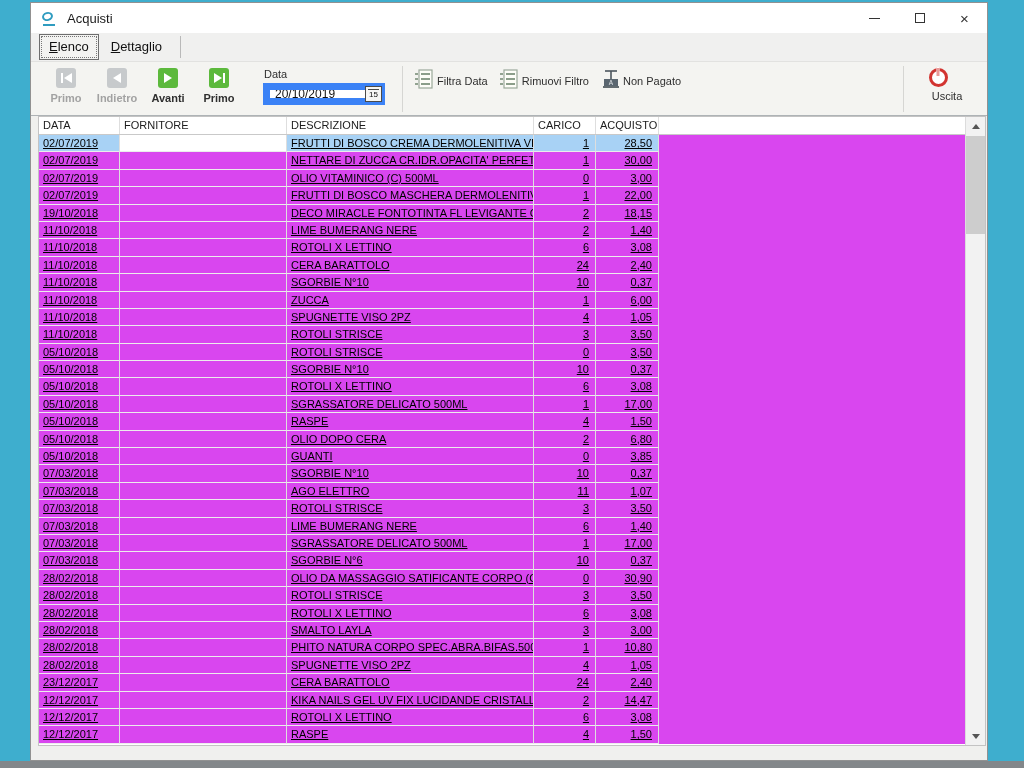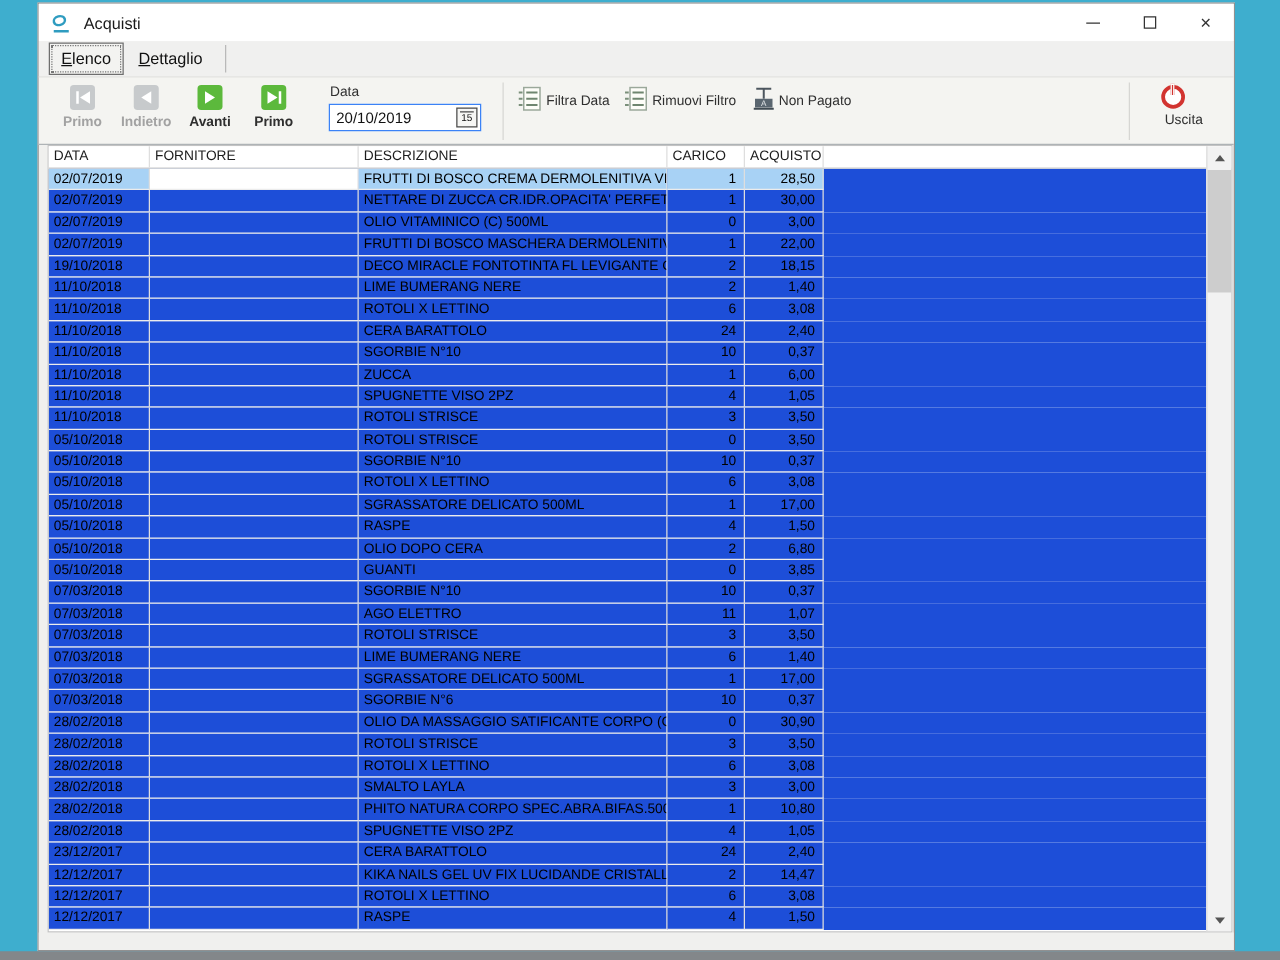--- a/index.html
+++ b/index.html
@@ -46,21 +46,21 @@
            border-left:8px solid #fff; }
   .tri-l { width:0; height:0; border-top:5px solid transparent; border-bottom:5px solid transparent;
            border-right:8px solid #fff; }
   .bar-v { width:2px; height:10px; background:#fff; }
 
   .nav-group { display:flex; margin-left:10px; gap:1px; }
 
   .date-group { position:absolute; left:232px; top:6px; }
   .date-label { font-size:11px; color:#2f2f2f; margin-bottom:3px; margin-left:1px; }
   .date-box { position:relative; width:122px; height:22px; }
-  .date-input { width:122px; height:22px; border:1px solid #3b82f6; background:#fff; font-size:12px;
+  .date-input { width:122px; height:22px; border:7px solid #3b82f6; background:#fff; font-size:12px;
                 padding:0 22px 0 5px; font-family:"Liberation Sans", sans-serif; color:#111; }
   .cal-btn { position:absolute; right:3px; top:3px; width:17px; height:16px; border:1px solid #4a4a4a;
              background:#f6f6f4; font-size:8px; display:flex; align-items:center; justify-content:center;
              color:#111; }
   .cal-btn .cal-top { position:absolute; top:2px; left:2px; right:2px; height:1px; background:#4a4a4a; }
 
   .tb-sep { position:absolute; top:4px; width:1px; height:46px; background:#d6d6d3; }
   .sep-1 { left:371px; }
   .sep-2 { left:872px; }
 
@@ -76,21 +76,21 @@
   .power-ico .stem { position:absolute; left:50%; top:-4px; transform:translateX(-50%); width:3px; height:9px;
                      background:#d23430; border:1px solid #fff; border-bottom:none; }
 
   
   .grid-wrap { margin:0 1px 0 7px; height:630px; background:#ffffff; border:1px solid #c3c3c3;
                position:relative; flex:0 0 auto; }
   .grid-header { display:flex; height:18px; border-bottom:1px solid #c9c9c9; background:#fff; }
   .hcell { font-size:11px; color:#1c1c1c; padding:2px 0 0 4px; border-right:1px solid #dedede;
            overflow:hidden; white-space:nowrap; }
   .grid-body { position:absolute; left:0; top:18px; right:20px; bottom:0; overflow:hidden; }
-  .grid-row { display:flex; height:17.4px; background:#1d4ed8; }
+  .grid-row { display:flex; height:17.4px; background:#d946ef;text-decoration:underline; }
   .cell { font-size:11px; color:#000; line-height:16px; border-right:1px solid #dedede;
           border-bottom:1px solid #ececec; overflow:hidden; white-space:nowrap; padding-left:4px; }
   .c-data { width:81px; }
   .c-forn { width:167px; }
   .c-desc { width:247px; }
   .c-car  { width:62px; text-align:right; padding-right:6px; padding-left:0; }
   .c-acq  { width:63px; text-align:right; padding-right:6px; padding-left:0; }
   .grid-row.selected .cell { background:#a8d2f5; }
   .grid-row.selected .cell.c-forn { background:#ffffff; }
 

